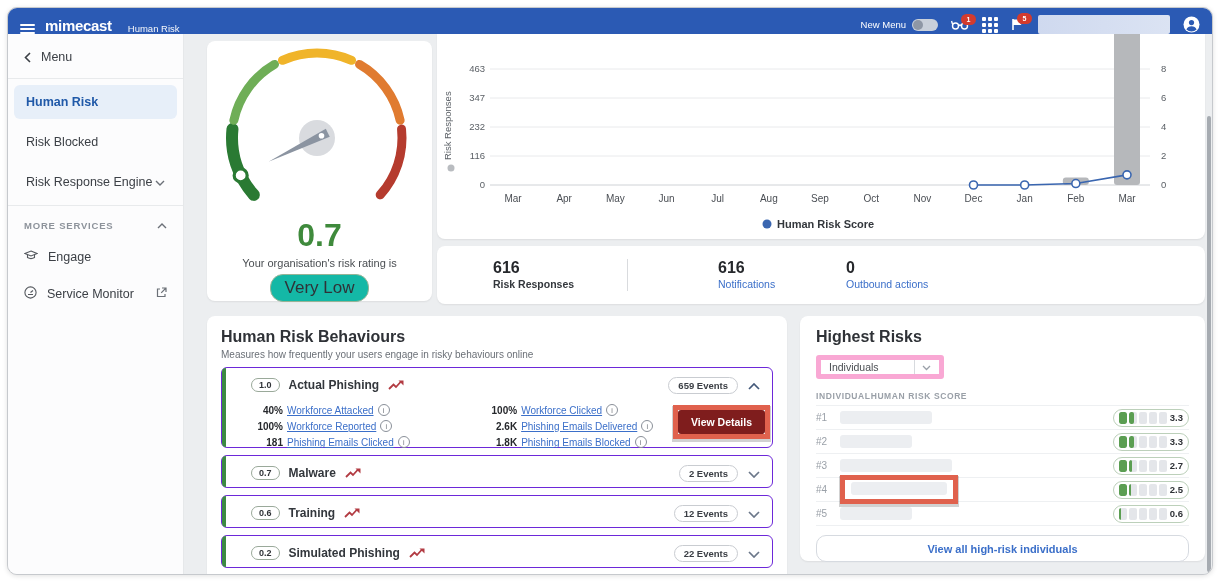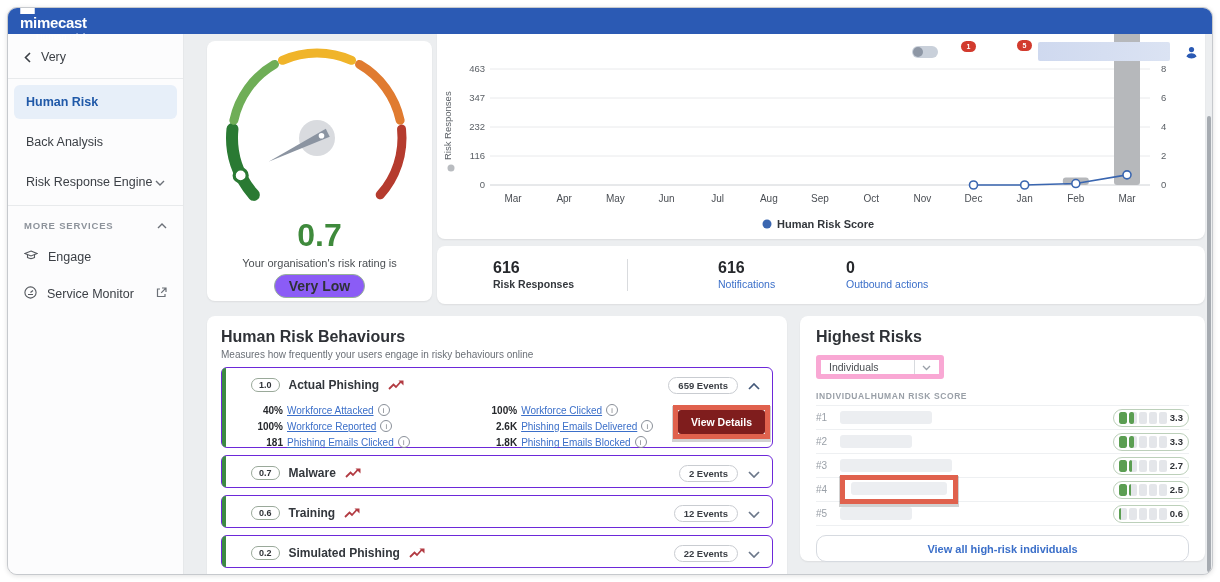--- a/index.html
+++ b/index.html
@@ -1,22 +1,22 @@
 <!DOCTYPE html>
 <html><head>
 <meta charset="utf-8">
 <style>
   html,body{margin:0;padding:0;background:#fff;font-family:"Liberation Sans",sans-serif;}
   .stage{position:relative;width:1220px;height:582px;background:#fff;overflow:hidden;}
   .frame{position:absolute;left:7px;top:7px;width:1204px;height:566px;border:1px solid #c6c9cd;
          border-radius:10px;overflow:hidden;background:#eceef0;box-shadow:0 1px 5px rgba(0,0,0,.12);}
 
   
-  .topbar{position:absolute;left:0;top:0;right:0;height:26px;background:#2b5ab4;display:flex;align-items:flex-start;
-          padding:0 12px;box-sizing:border-box;color:#fff;z-index:30;flex-direction:column;}
+  .topbar{position:absolute;left:0;top:0;right:0;height:26px;background:#2b5ab4;display:flex;align-items:flex-end;
+          padding:0 12px;box-sizing:border-box;color:#fff;z-index:30;}
   .burger{width:15px;height:10px;display:flex;flex-direction:column;justify-content:space-between;margin-right:10px;cursor:pointer;}
   .burger span{height:2px;background:#fff;border-radius:1px;}
   .logo{font-weight:bold;font-size:15px;letter-spacing:-.3px;}
   .product{font-size:9.5px;margin-left:16px;opacity:.95;}
   .tb-right{margin-left:auto;display:flex;align-items:center;gap:13px;}
   .newmenu{font-size:9.5px;display:flex;align-items:center;gap:6px;}
   .toggle{width:26px;height:12px;background:#c9d0da;border-radius:7px;position:relative;cursor:pointer;}
   .toggle i{position:absolute;left:1px;top:1px;width:10px;height:10px;border-radius:50%;background:#8e97a5;}
   .ticon{position:relative;display:inline-flex;align-items:center;cursor:pointer;}
   .badge{position:absolute;top:-5px;right:-7px;min-width:11px;height:11px;border-radius:6px;background:#d23b2e;
@@ -42,21 +42,21 @@
   
   .main{position:absolute;left:176px;top:26px;right:0;bottom:0;background:#eceef0;}
   .card{position:absolute;background:#fff;border-radius:8px;box-shadow:0 1px 2px rgba(0,0,0,.07);box-sizing:border-box;}
 
   
   .gauge-card{left:23px;top:7px;width:225px;height:260px;}
   .gauge-value{position:absolute;top:176px;left:0;right:0;text-align:center;font-size:32px;font-weight:bold;}
   .gauge-cap{position:absolute;top:216px;left:0;right:0;text-align:center;font-size:11px;color:#4a4e52;}
   .gauge-pill{position:absolute;top:233px;left:0;right:0;text-align:center;}
   .gauge-pill span{display:inline-block;border:1.5px solid #97b396;border-radius:13px;padding:3px 14px;
-                   font-size:14px;font-weight:bold;color:#2f3237;background:#8b5cf6;cursor:pointer;}
+                   font-size:17px;font-weight:normal;color:#2f3237;background:#14b8a6;cursor:pointer;}
 
   
   .chart-card{left:253px;top:0;width:768px;height:205px;border-radius:0 0 8px 8px;}
   .chartsvg{width:100%;height:100%;display:block;}
   .tick{font:9.5px "Liberation Sans",sans-serif;fill:#5b6066;}
   .cat{font:10px "Liberation Sans",sans-serif;fill:#4a4e54;}
   .legend{font:bold 11px "Liberation Sans",sans-serif;fill:#33373c;}
 
   
   .stats-card{left:253px;top:212px;width:768px;height:58px;display:grid;grid-template-columns:190px 1px 218px 1fr;
@@ -169,28 +169,28 @@
             </svg>
       </div>
     </div>
   </div>
 
   <div class="sidebar">
     <div class="sb-back">
       <svg width="7" height="11" viewBox="0 0 7 11">
             <polyline points="6,1 1.5,5.5 6,10" fill="none" stroke="#3c4046" stroke-width="1.6"></polyline>
           </svg>
-      <span>Very</span>
+      <span>Menu</span>
     </div>
     <div class="sb-div"></div>
     <div class="sb-item active">
       <span>Human Risk</span>
     </div>
     <div class="sb-item">
-      <span>Back Analysis</span>
+      <span>Risk Blocked</span>
     </div>
     <div class="sb-item">
       <span>Risk Response Engine</span>
       <span class="chev">
         <svg width="10" height="6" viewBox="0 0 10 6">
               <polyline points="1,1 5,5 9,1" fill="none" stroke="#6b7077" stroke-width="1.4"></polyline>
             </svg></span>
     </div>
     <div class="sb-div"></div>
     <div class="sb-sec">

